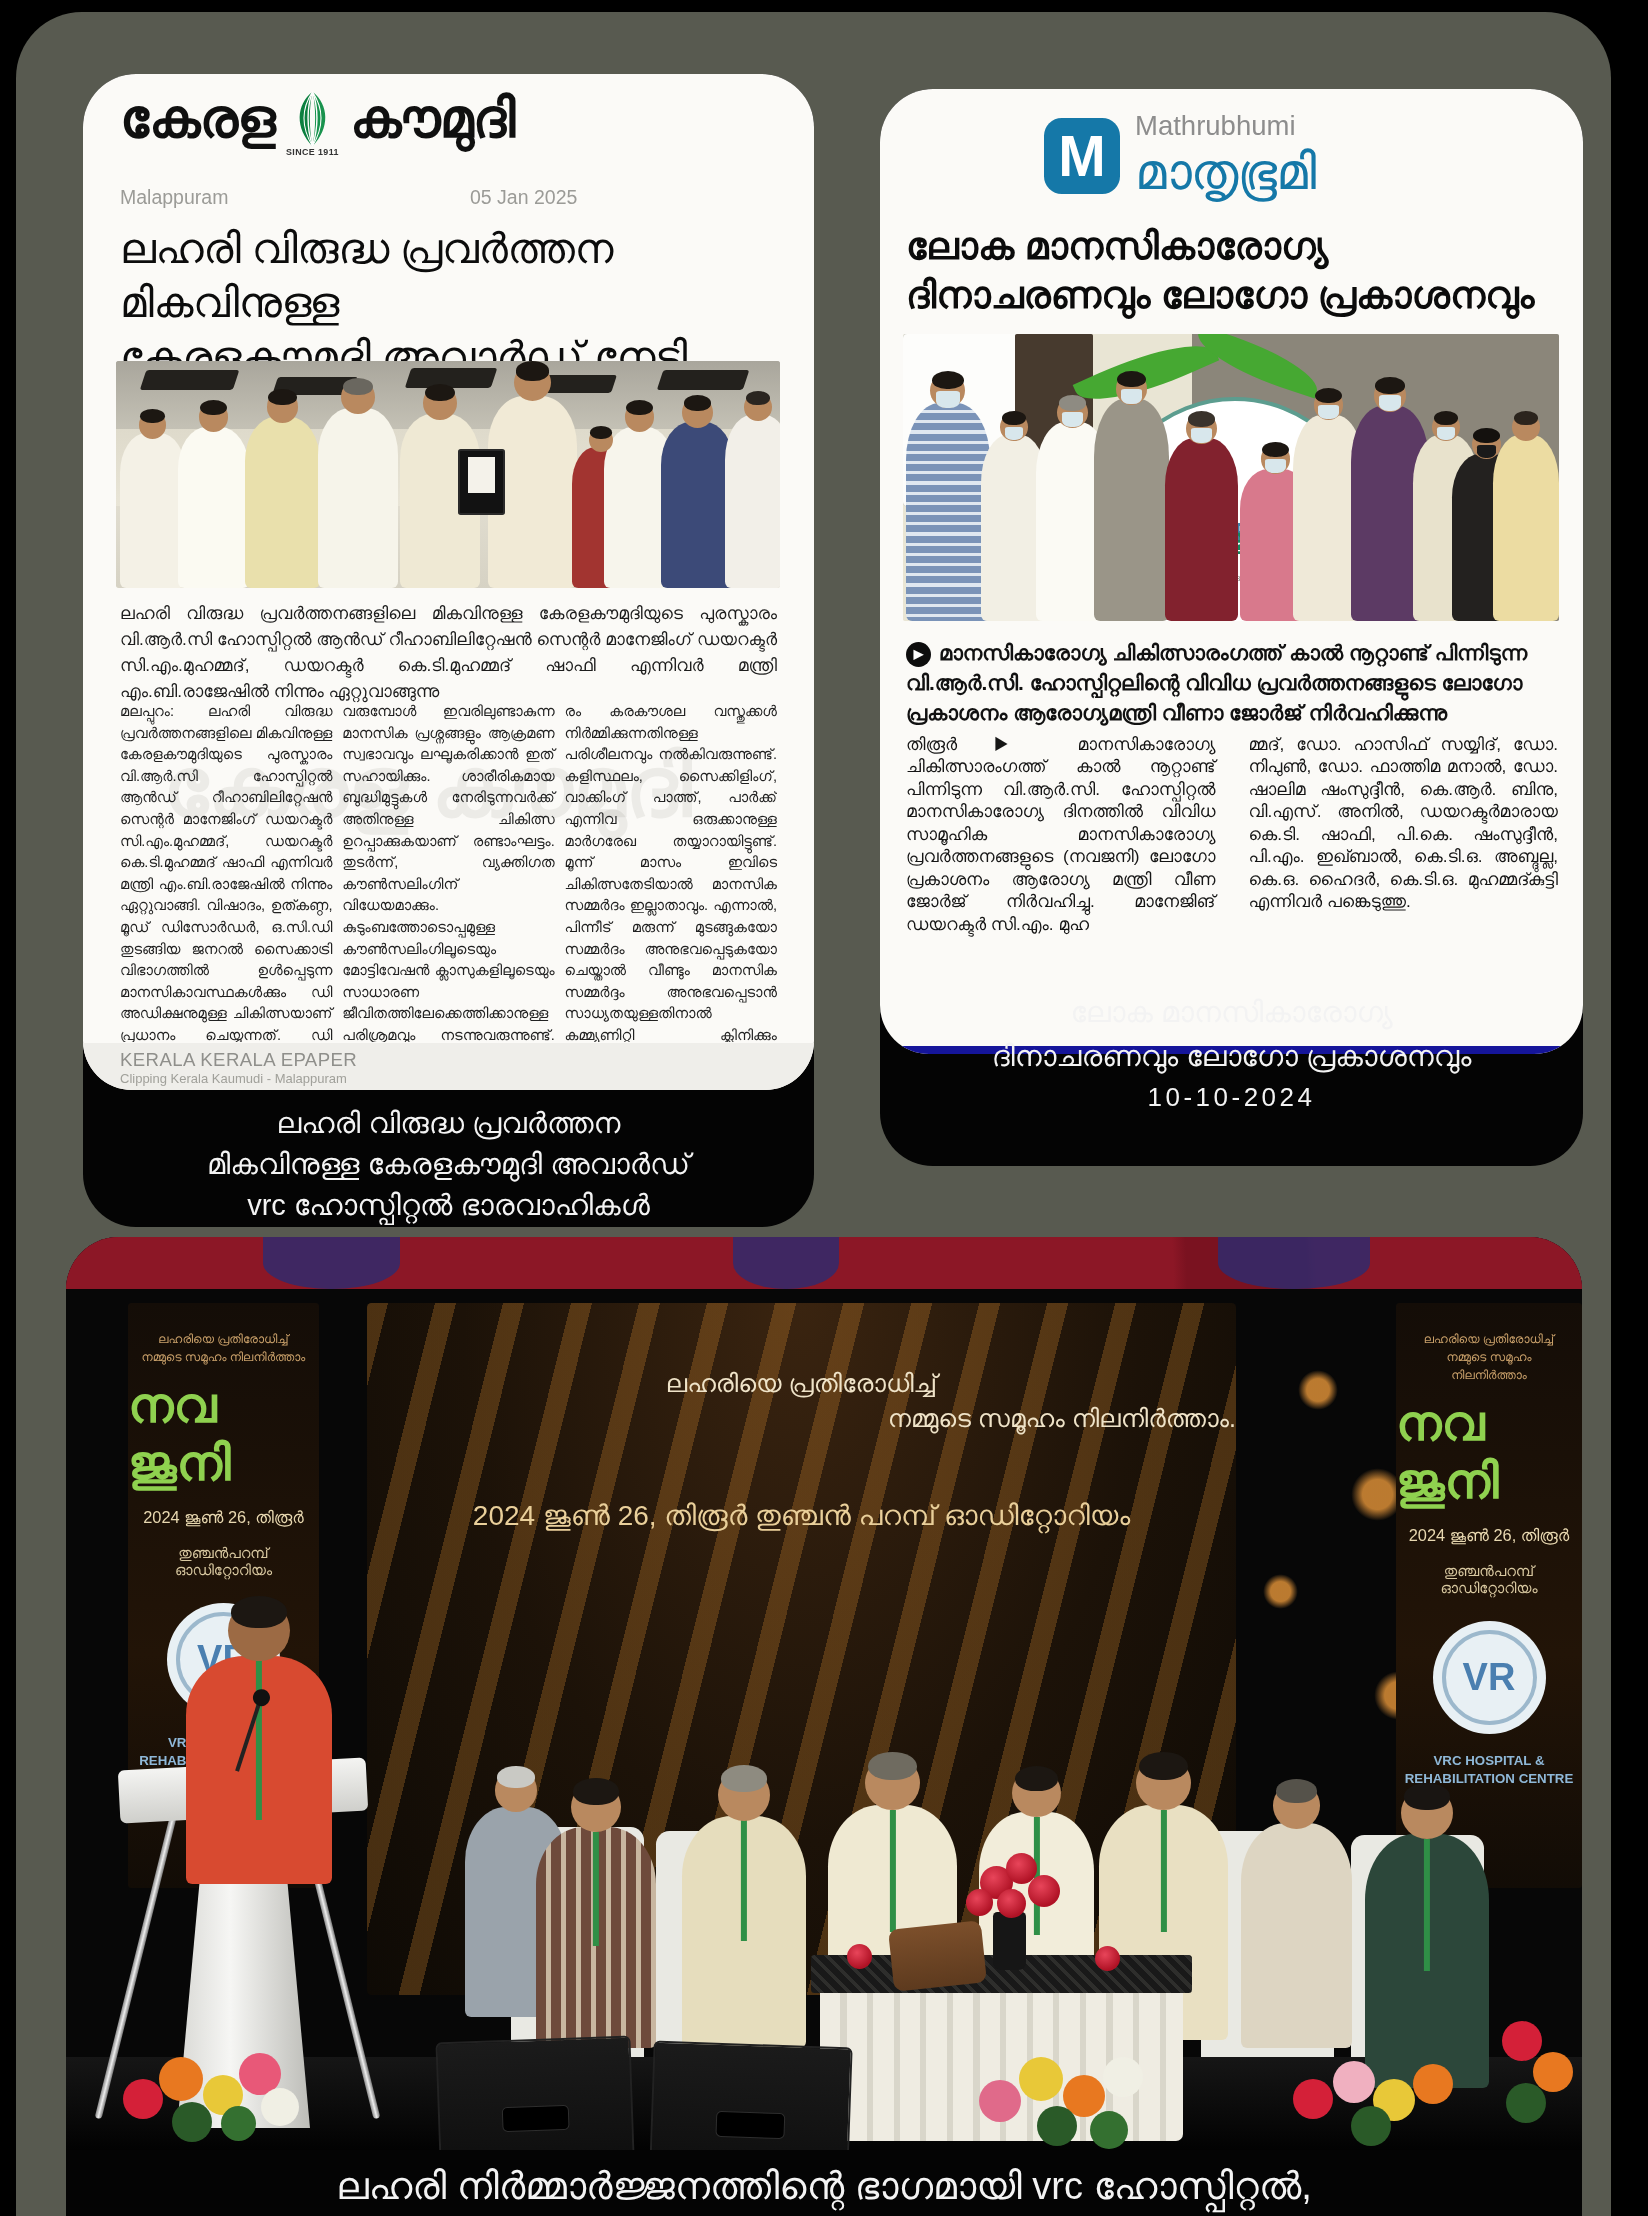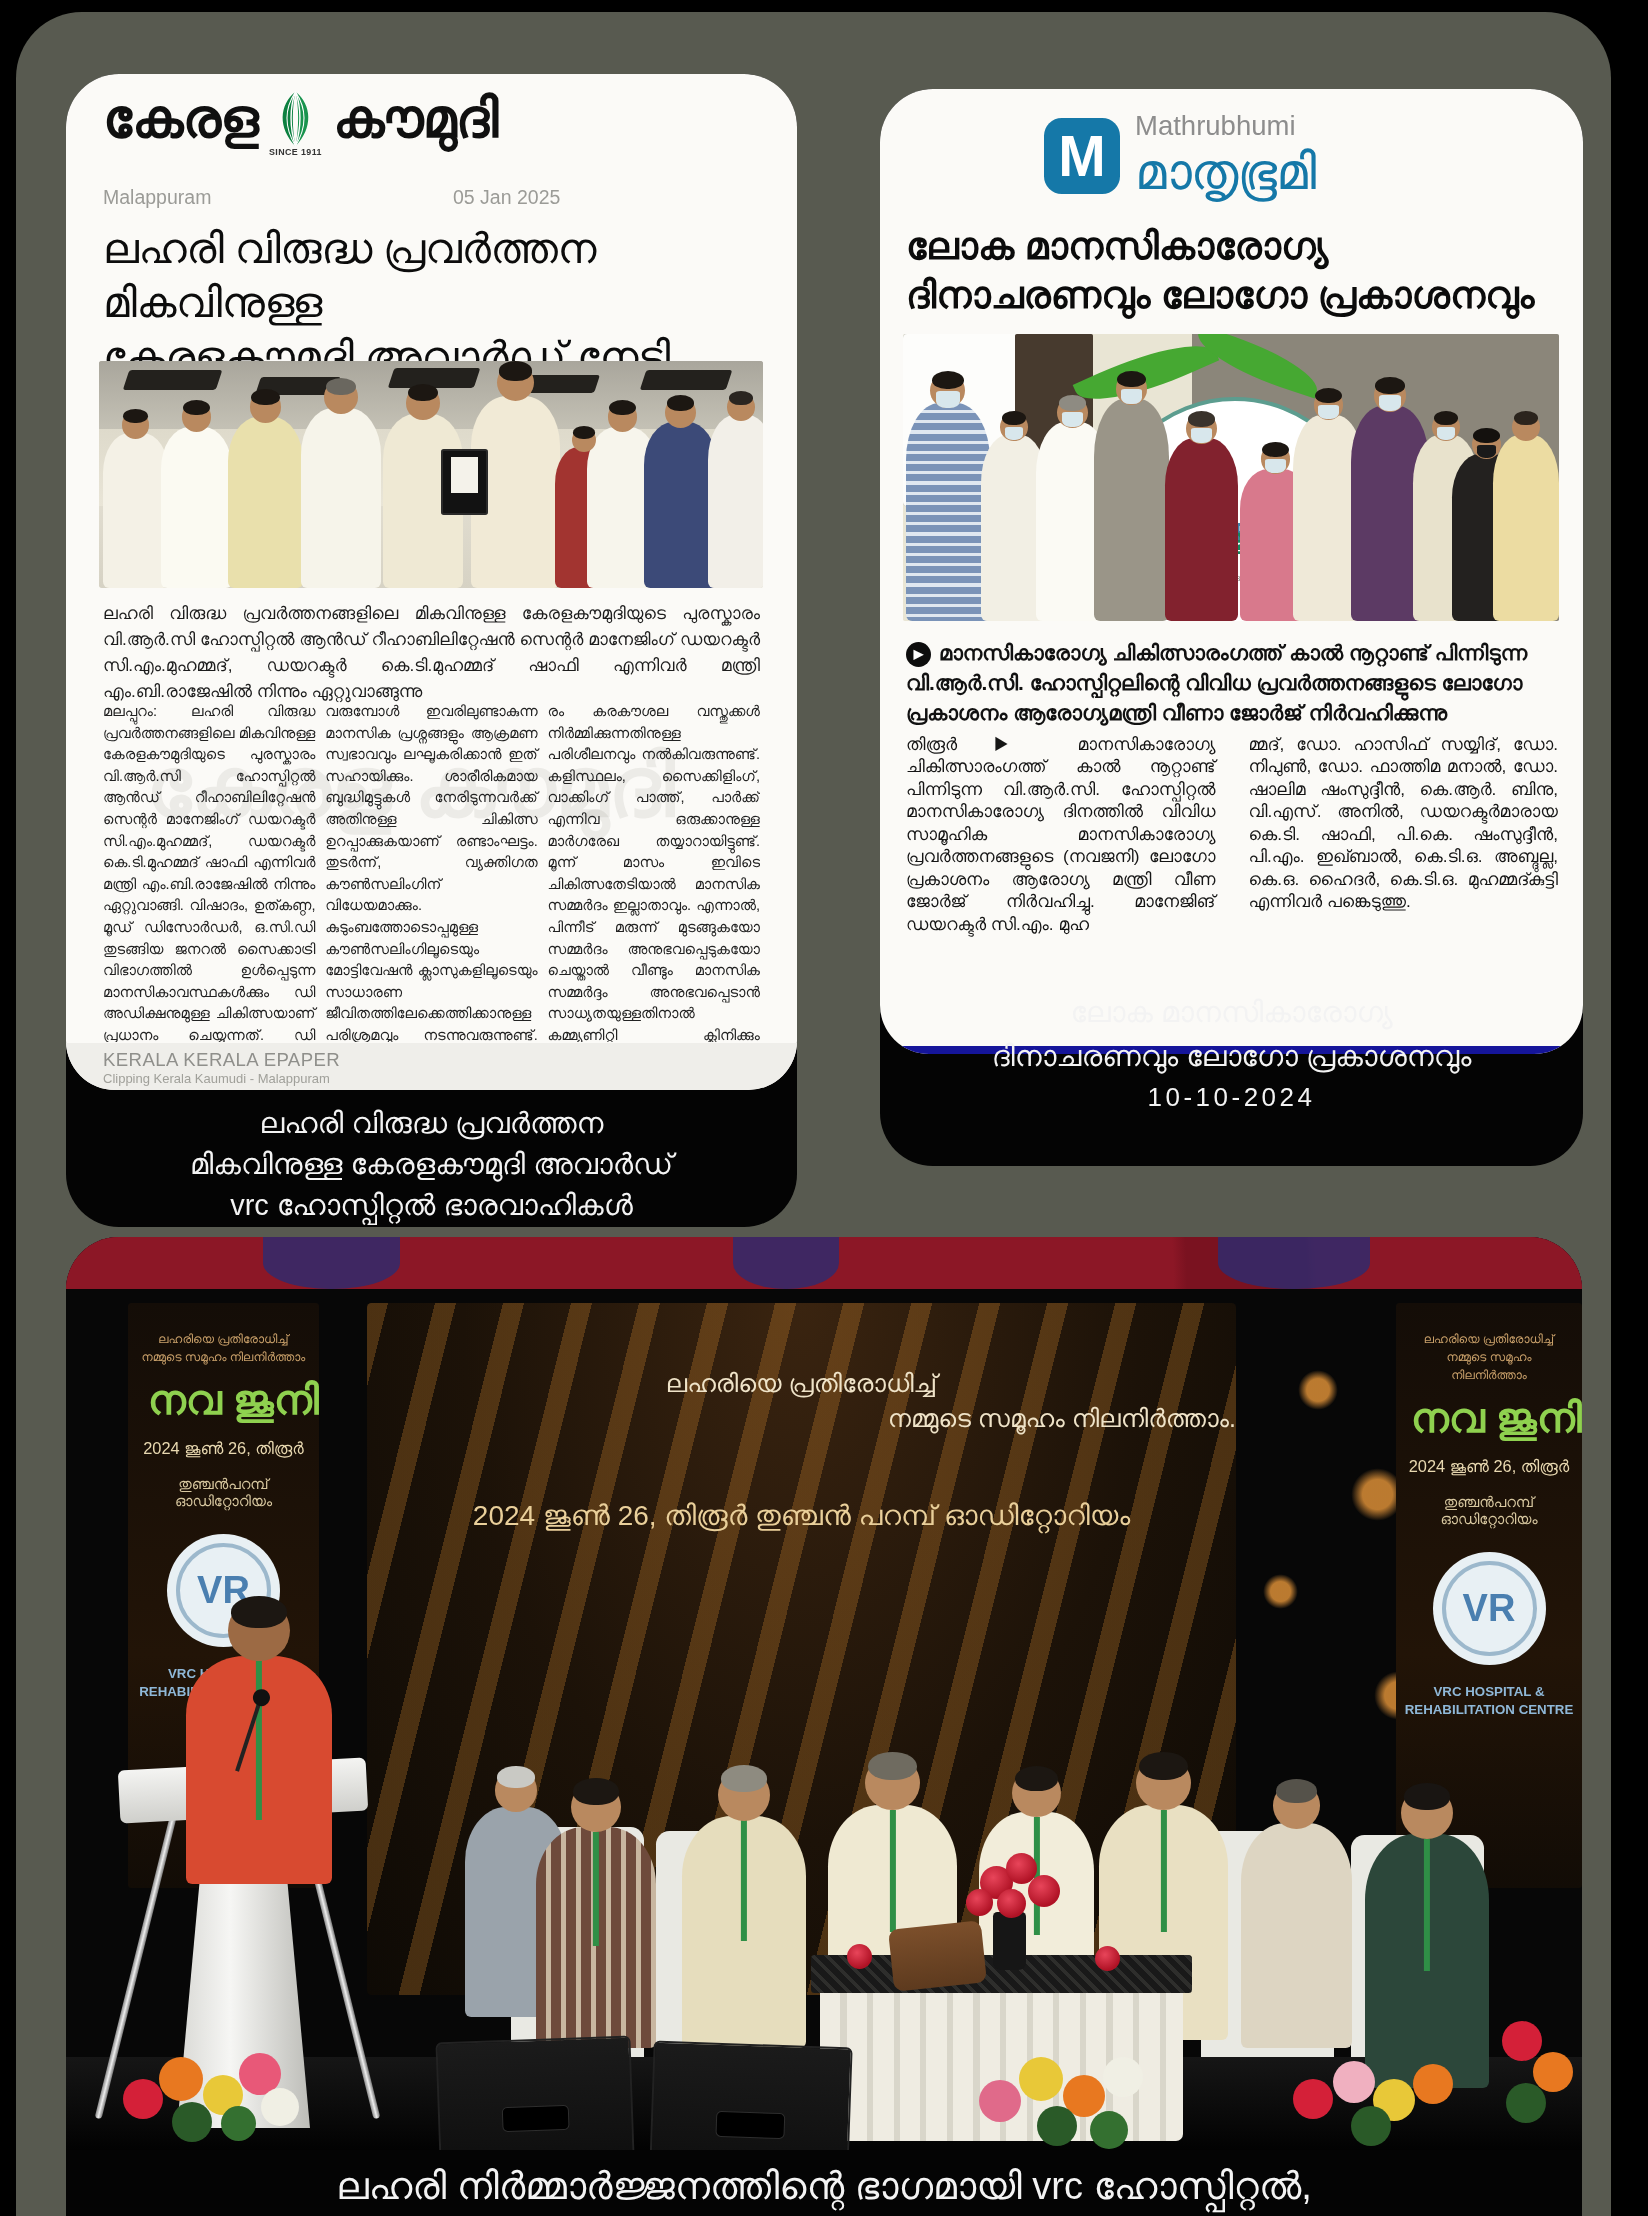--- a/index.html
+++ b/index.html
@@ -6,21 +6,21 @@
   body{width:1649px;height:2332px;position:relative;overflow:hidden;
        font-family:"Liberation Sans",sans-serif;-webkit-font-smoothing:antialiased;}
   .abs{position:absolute;}
   i,u,b{font-style:normal;text-decoration:none;display:block;}
 
   
   .frame{left:16px;top:12.4px;width:1595px;height:2305px;background:#585a50;border-radius:66px;}
 
   
   .card{background:#040404;border-radius:53px;overflow:hidden;}
-  .card-left{left:66px;top:74px;width:731px;height:1153px;}
+  .card-left{left:83px;top:74px;width:731px;height:1153px;}
   .card-right{left:880px;top:89px;width:703px;height:1077px;}
   .card-bottom{left:66px;top:1237px;width:1516px;height:1042px;}
 
   
   .clip{position:absolute;left:0;top:0;width:100%;background:#fbfaf7;border-radius:49px;overflow:hidden;color:#141414;}
   .clip-k{height:1016px;}
   .clip-m{height:965px;}
 
   
   .k-mast{left:37px;top:13.3px;display:flex;align-items:center;gap:8px;}
@@ -93,21 +93,21 @@
   
   .stage{left:0;top:0;width:1516px;height:913px;background:#070707;overflow:hidden;}
   .drape{left:0;top:0;width:100%;height:52px;
          background:radial-gradient(circle at 10% 120%,#8c1726 0 70%,transparent 71%),
                     radial-gradient(circle at 35% 130%,#7a1220 0 72%,transparent 73%),
                     radial-gradient(circle at 62% 120%,#8c1726 0 70%,transparent 71%),
                     radial-gradient(circle at 88% 130%,#7a1220 0 72%,transparent 73%),#4a1430;}
   .drape i{position:absolute;top:0;height:100%;background:#2c2c72;opacity:.8;border-radius:0 0 50% 50%;}
   .banner{background:linear-gradient(#140d07,#221407 60%,#120c06);border-radius:3.5px;overflow:hidden;color:#e8dcc2;}
   .bn-small{margin:26.6px 13.3px 0;font-size:12px;line-height:1.5;color:#c9a06a;text-align:center;}
-  .bn-title{margin-top:11.5px;text-align:right;font-size:41px;font-weight:bold;color:#8fd14f;}
+  .bn-title{margin-top:11.5px;text-align:left;font-size:49px;font-weight:bold;color:#8fd14f;}
   .bn-d1{margin-top:15px;text-align:center;font-size:16.4px;color:#e8d8b0;}
   .bn-d2{margin-top:18px;text-align:center;font-size:14.6px;color:#d8c8a0;}
   .bn-ring{margin:24px auto 0;width:113px;height:113px;border-radius:50%;background:#e8f0f4;display:flex;align-items:center;justify-content:center;}
   .bn-ring i{width:87px;height:87px;border:4.4px solid #9cb8cc;border-radius:50%;display:flex;align-items:center;justify-content:center;font-size:38px;font-weight:bold;color:#4a7fb0;}
   .bn-vrc{margin-top:17.7px;text-align:center;font-size:13.3px;font-weight:bold;color:#8fb8d8;line-height:1.4;}
   .screen{left:301px;top:66px;width:869px;height:692px;border-radius:4.4px;overflow:hidden;
           background:
             repeating-linear-gradient(104deg,rgba(214,138,48,.28) 0 20.4px,rgba(0,0,0,0) 20.4px 66px),
             radial-gradient(ellipse at 50% 0%,#3a2410 0%,#1c1208 55%,#0e0a05 100%);}
   .sc-l1{margin-top:66px;text-align:center;font-size:25px;color:#efe3c8;}

